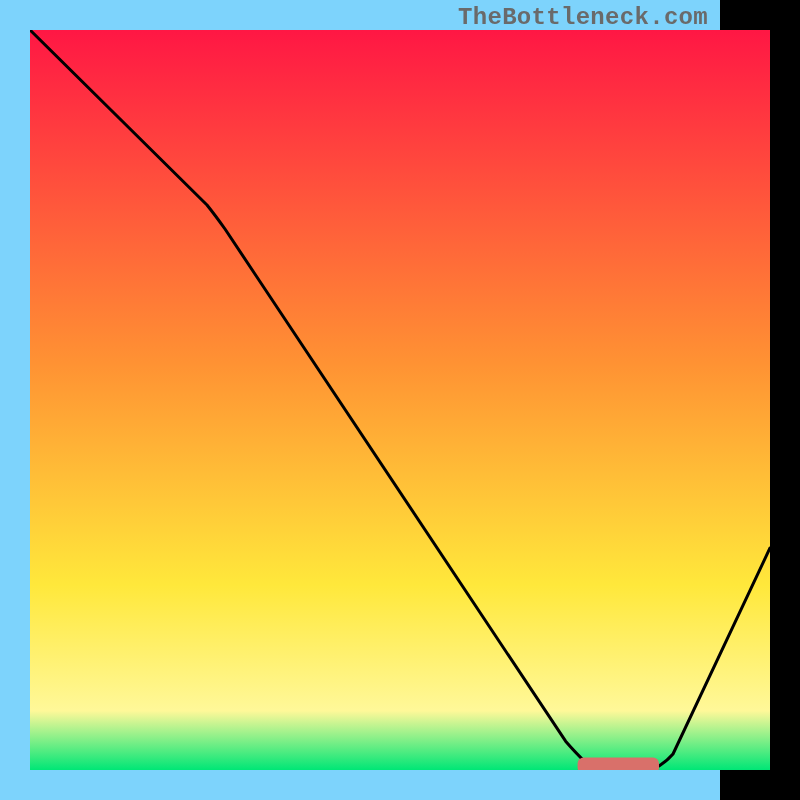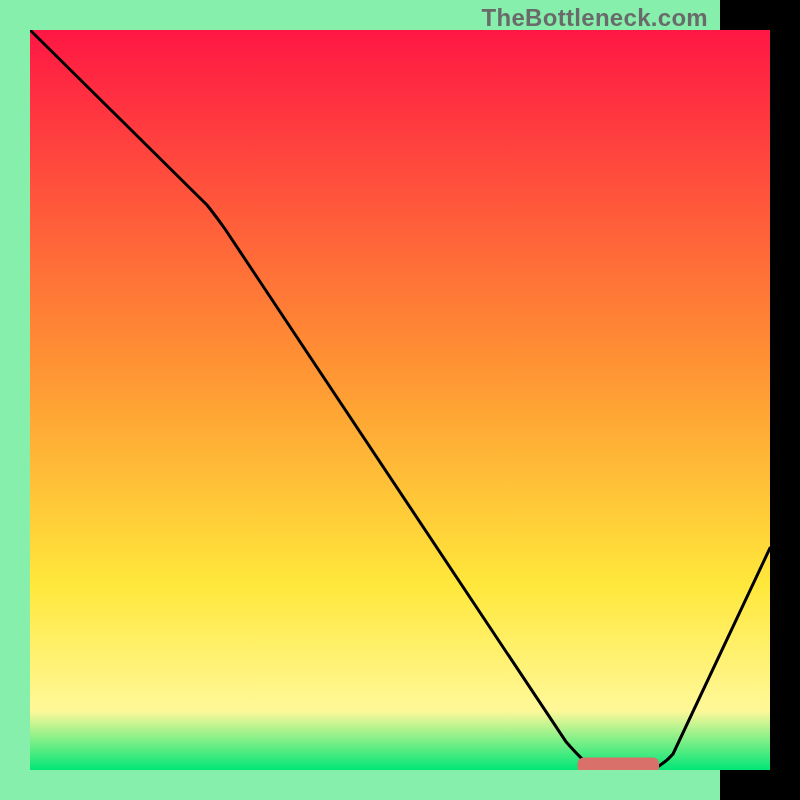--- a/index.html
+++ b/index.html
@@ -7,21 +7,22 @@
     padding: 0;
     width: 800px;
     height: 800px;
     background: #000;
     font-family: Arial, Helvetica, sans-serif;
   }
   .frame {
     position: relative;
     width: 720px;
     height: 800px;
-    background: #86efac;
+    background: #7dd3fc;
+    font-family: Liberation Mono, monospace;
   }
   .attribution {
     position: absolute;
     top: 4px;
     right: 12px;
     color: #6a6a6a;
     font-size: 24px;
     font-weight: 600;
     letter-spacing: 0.3px;
   }

